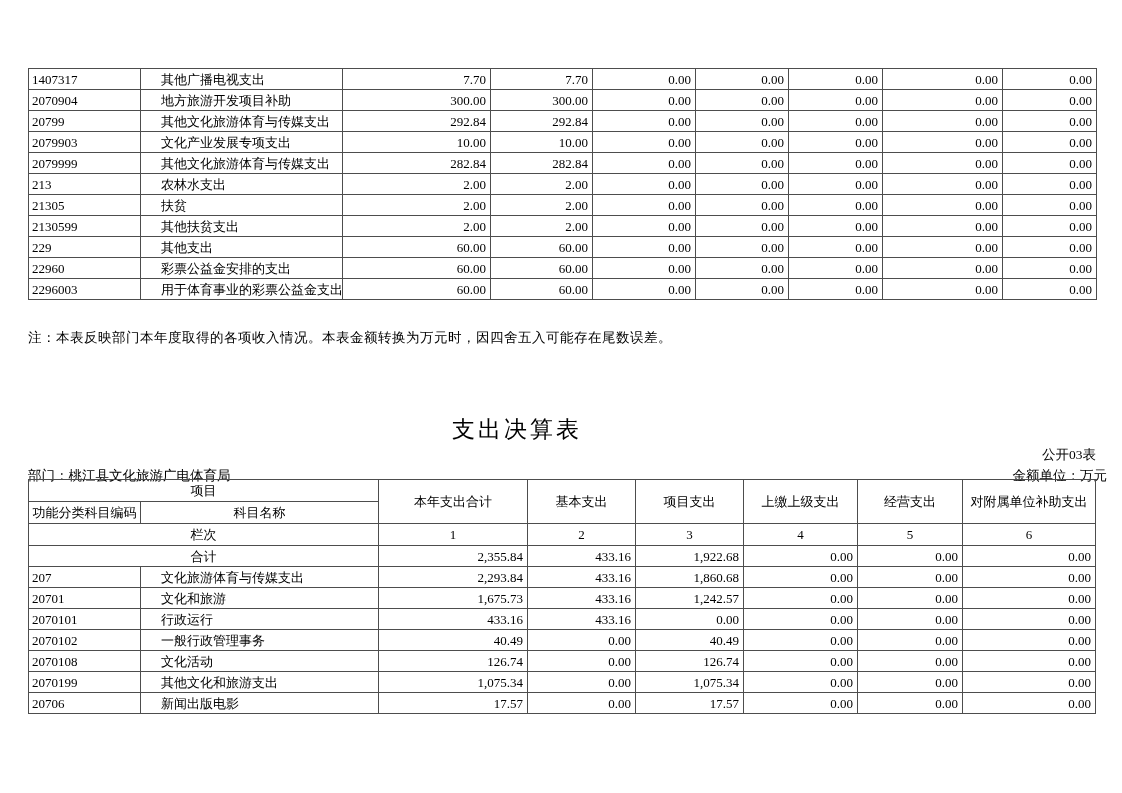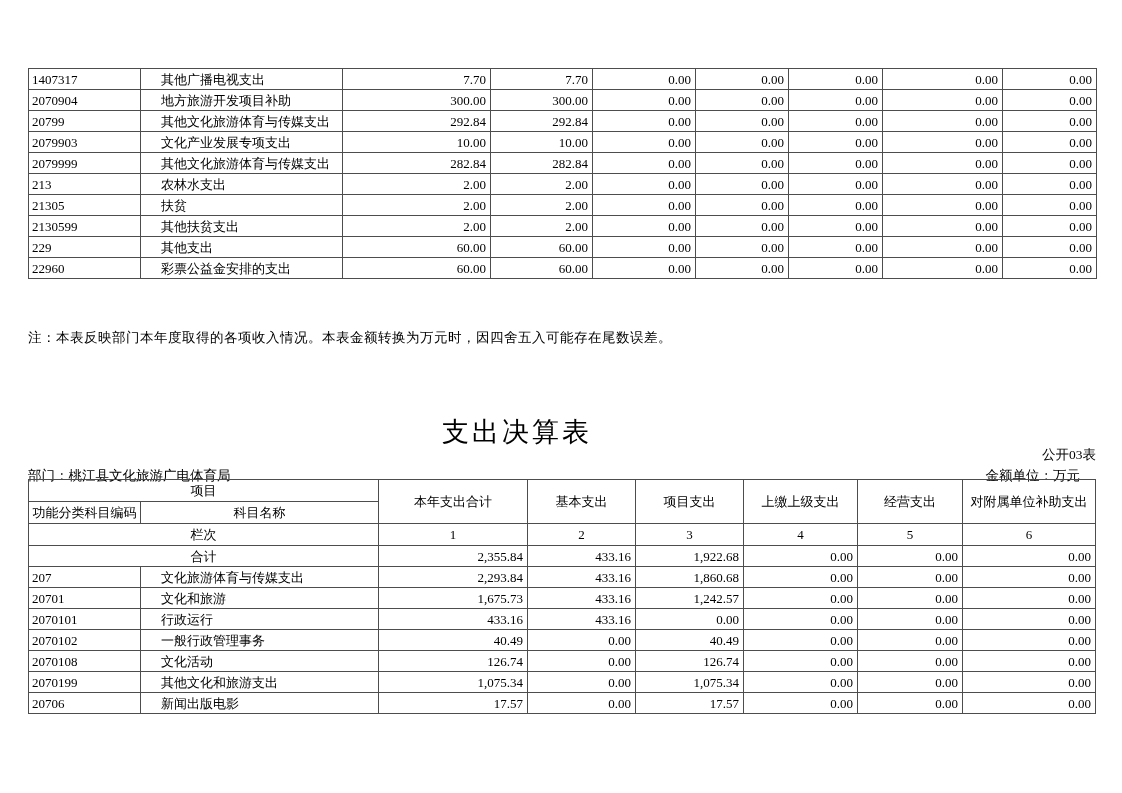--- a/index.html
+++ b/index.html
@@ -56,39 +56,39 @@
     top: 329px;
     font-size: 13.5px;
     letter-spacing: 0.5px;
   }
   #page-title {
     position: absolute;
     left: 0;
     top: 414px;
     width: 1034px;
     text-align: center;
-    font-size: 27px;
+    font-size: 23px;
     letter-spacing: 3px;
   }
   #form-code {
     position: absolute;
     right: 26px;
     top: 446px;
     font-size: 13.5px;
     text-align: right;
   }
   #department {
     position: absolute;
     left: 28px;
     top: 467px;
     font-size: 13.5px;
   }
   #unit {
     position: absolute;
-    right: 42px;
+    right: 15px;
     top: 467px;
     font-size: 13.5px;
     text-align: right;
   }
 </style>
 </head>
 <body>
 
 <table id="income-table">
   <colgroup>
@@ -198,20 +198,31 @@
         <td class="num">60.00</td>
         <td class="num">0.00</td>
         <td class="num">0.00</td>
         <td class="num">0.00</td>
         <td class="num">0.00</td>
         <td class="num">0.00</td>
       </tr>
       <tr>
         <td class="code">22960</td>
         <td class="name">彩票公益金安排的支出</td>
+        <td class="num">60.00</td>
+        <td class="num">60.00</td>
+        <td class="num">0.00</td>
+        <td class="num">0.00</td>
+        <td class="num">0.00</td>
+        <td class="num">0.00</td>
+        <td class="num">0.00</td>
+      </tr>
+      <tr>
+        <td class="code">2296003</td>
+        <td class="name">用于体育事业的彩票公益金支出</td>
         <td class="num">60.00</td>
         <td class="num">60.00</td>
         <td class="num">0.00</td>
         <td class="num">0.00</td>
         <td class="num">0.00</td>
         <td class="num">0.00</td>
         <td class="num">0.00</td>
       </tr>
     </tbody>
 </table>

